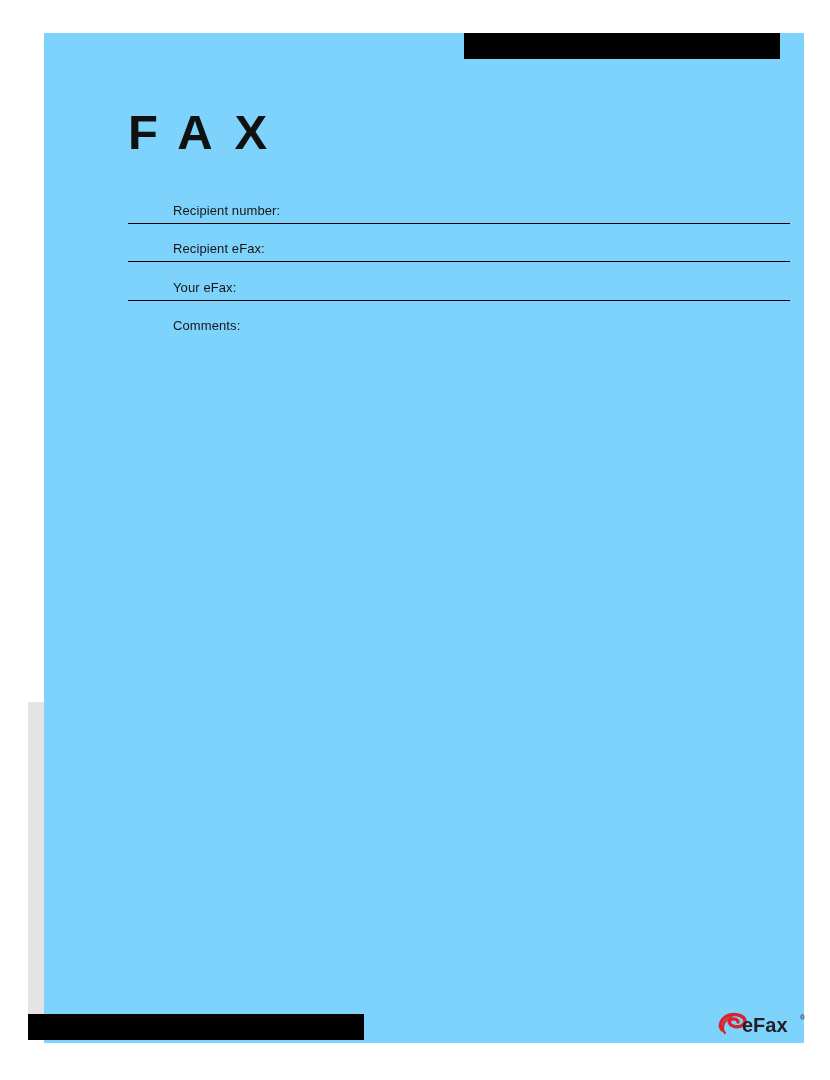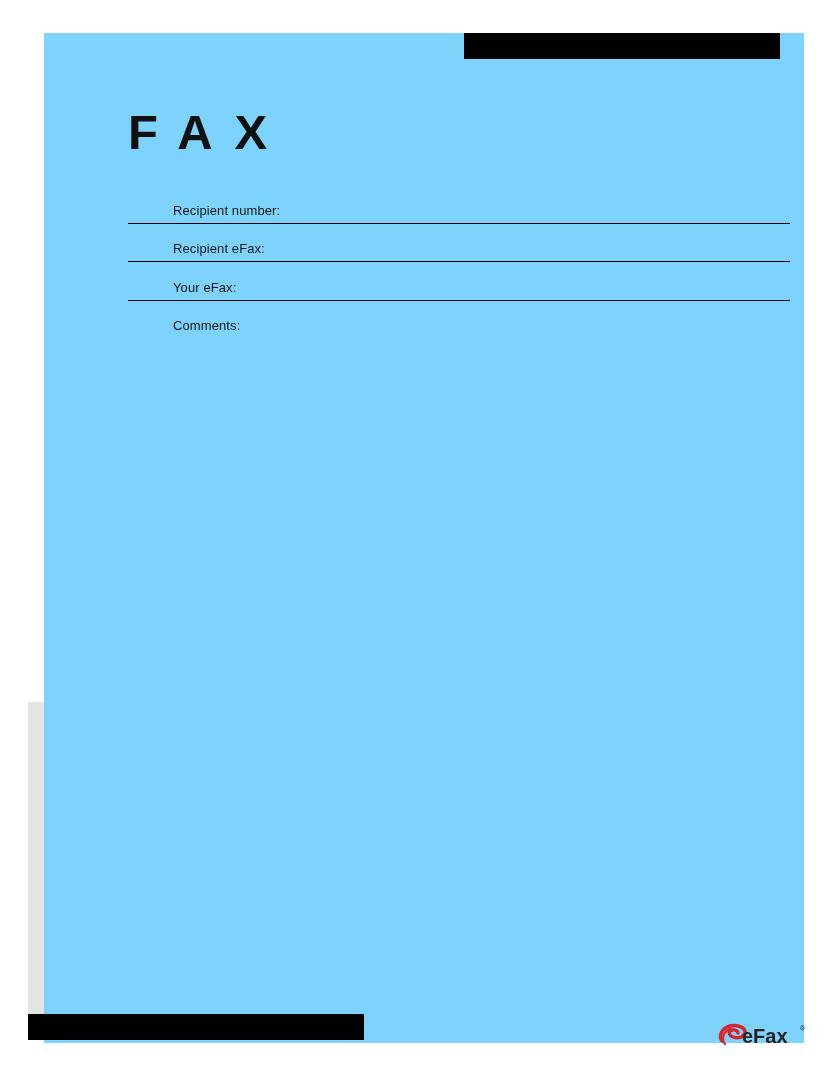--- a/index.html
+++ b/index.html
@@ -130,21 +130,20 @@
     border-bottom: 1.4px solid #000000;
   }
 
   
   .efax-logo {
     position: absolute;
     left: 672px;
     top: 975px;
     width: 92px;
     height: 34px;
-    margin-top: 11px;
   }
   .efax-logo svg { display:block; }
 </style>
 </head>
 <body>
 
 <div id="page-wrap">
 
   <div class="edge-shadow-right"></div>
   <div class="edge-shadow-right2"></div>

